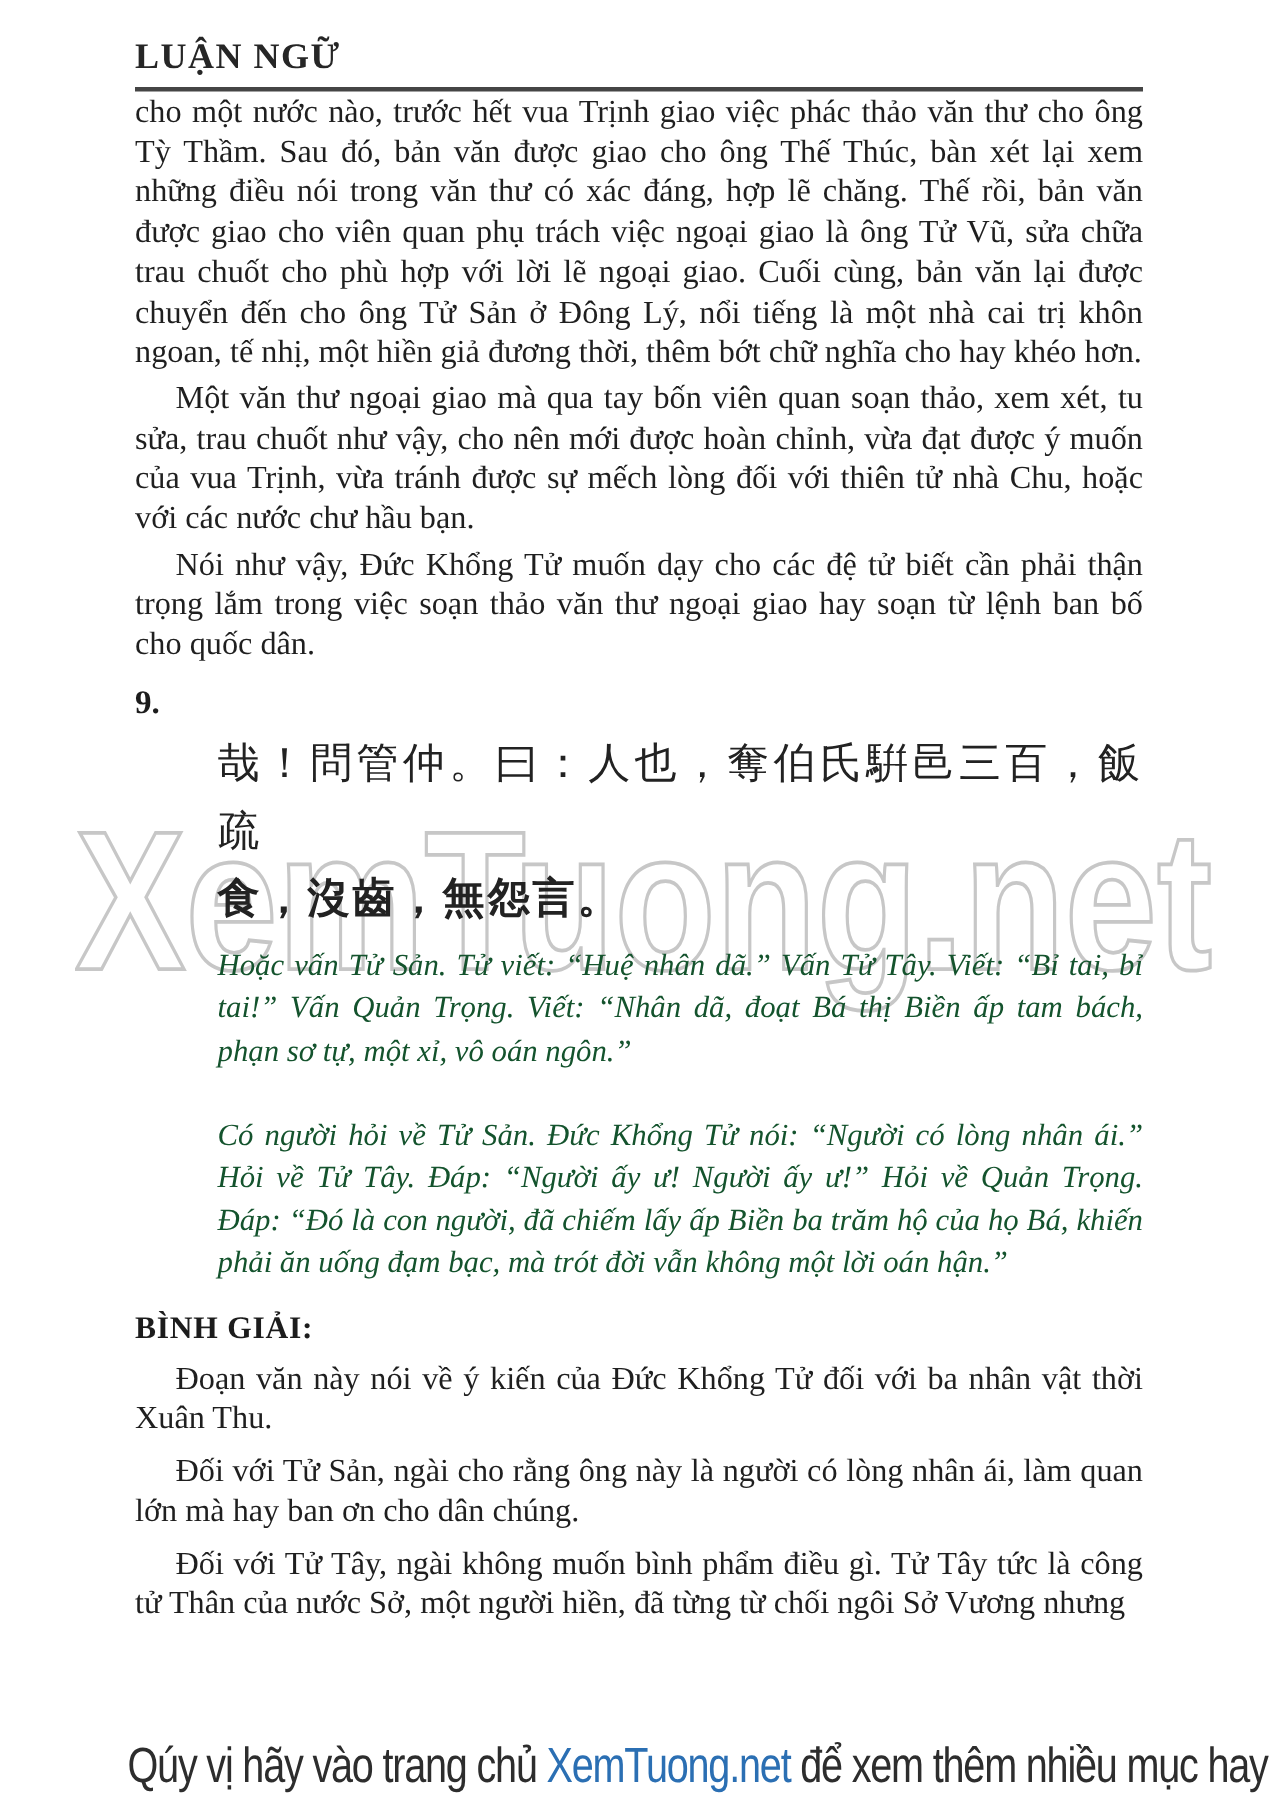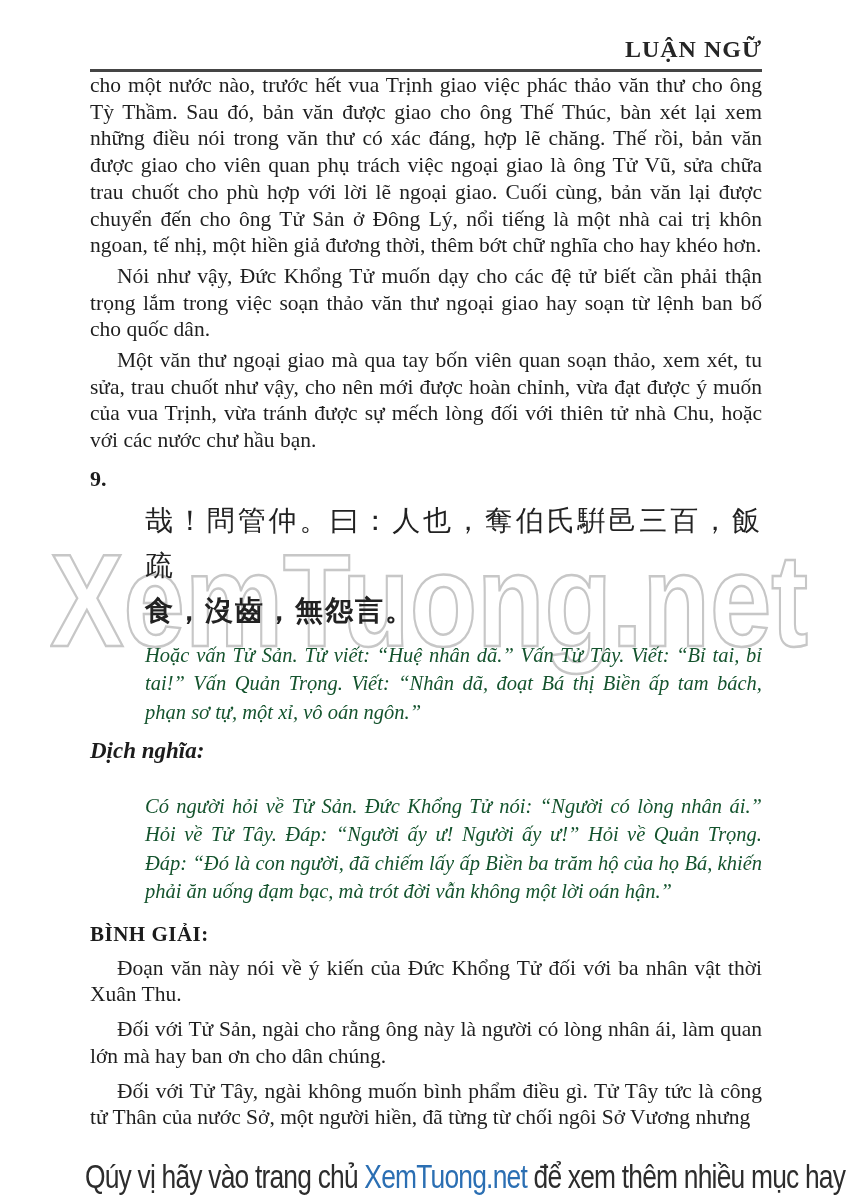--- a/index.html
+++ b/index.html
@@ -19,22 +19,22 @@
     pointer-events: none;
   }
   .content {
     position: absolute;
     left: 90px;
     right: 88px;
     top: 0;
     z-index: 1;
   }
   .page-header {
-    margin-top: 36px;
-    text-align: right;
+    margin-top: 25px;
+    text-align: left;
     font-weight: bold;
     font-size: 24px;
     letter-spacing: 1px;
     color: #262626;
   }
   .double-rule {
     margin-top: 6px;
     height: 3px;
     border-top: 2.5px solid #454545;
     border-bottom: 1.5px solid #454545;
@@ -111,33 +111,32 @@
     <text x="0" y="108" font-family="Liberation Sans, DejaVu Sans, sans-serif" font-weight="bold" font-size="132" textLength="758" lengthAdjust="spacingAndGlyphs" fill="#ffffff" stroke="#c7c7c7" stroke-width="2.5">XemTuong.net</text>
   </svg>
 </div>
 
 <div class="content">
 
   <div class="page-header">LUẬN NGỮ</div>
   <div class="double-rule"></div>
 
   <p class="body-par first-par">cho một nước nào, trước hết vua Trịnh giao việc phác thảo văn thư cho ông Tỳ Thầm. Sau đó, bản văn được giao cho ông Thế Thúc, bàn xét lại xem những điều nói trong văn thư có xác đáng, hợp lẽ chăng. Thế rồi, bản văn được giao cho viên quan phụ trách việc ngoại giao là ông Tử Vũ, sửa chữa trau chuốt cho phù hợp với lời lẽ ngoại giao. Cuối cùng, bản văn lại được chuyển đến cho ông Tử Sản ở Đông Lý, nổi tiếng là một nhà cai trị khôn ngoan, tế nhị, một hiền giả đương thời, thêm bớt chữ nghĩa cho hay khéo hơn.</p>
+  <p class="body-par indent mt">Một văn thư ngoại giao mà qua tay bốn viên quan soạn thảo, xem xét, tu sửa, trau chuốt như vậy, cho nên mới được hoàn chỉnh, vừa đạt được ý muốn của vua Trịnh, vừa tránh được sự mếch lòng đối với thiên tử nhà Chu, hoặc với các nước chư hầu bạn.</p>
   <p class="body-par indent mt">Nói như vậy, Đức Khổng Tử muốn dạy cho các đệ tử biết cần phải thận trọng lắm trong việc soạn thảo văn thư ngoại giao hay soạn từ lệnh ban bố cho quốc dân.</p>
-  <p class="body-par indent mt">Một văn thư ngoại giao mà qua tay bốn viên quan soạn thảo, xem xét, tu sửa, trau chuốt như vậy, cho nên mới được hoàn chỉnh, vừa đạt được ý muốn của vua Trịnh, vừa tránh được sự mếch lòng đối với thiên tử nhà Chu, hoặc với các nước chư hầu bạn.</p>
 
   <div class="section-num">9.</div>
 
   <div class="cn-block">
     <div class="cn-line">哉！問管仲。曰：人也，奪伯氏騈邑三百，飯疏</div>
     <div class="cn-line last">食，沒齒，無怨言。</div>
   </div>
 
   <p class="viet-italic translit">Hoặc vấn Tử Sản. Tử viết: “Huệ nhân dã.” Vấn Tử Tây. Viết: “Bỉ tai, bỉ tai!” Vấn Quản Trọng. Viết: “Nhân dã, đoạt Bá thị Biền ấp tam bách, phạn sơ tự, một xỉ, vô oán ngôn.”</p>
 
-  <div class="dich-label">Dịch nghĩa:</div>
 
   <p class="viet-italic translation">Có người hỏi về Tử Sản. Đức Khổng Tử nói: “Người có lòng nhân ái.” Hỏi về Tử Tây. Đáp: “Người ấy ư! Người ấy ư!” Hỏi về Quản Trọng. Đáp: “Đó là con người, đã chiếm lấy ấp Biền ba trăm hộ của họ Bá, khiến phải ăn uống đạm bạc, mà trót đời vẫn không một lời oán hận.”</p>
 
   <div class="binh-label">BÌNH GIẢI:</div>
 
   <p class="body-par indent comm-par">Đoạn văn này nói về ý kiến của Đức Khổng Tử đối với ba nhân vật thời Xuân Thu.</p>
   <p class="body-par indent comm-par">Đối với Tử Sản, ngài cho rằng ông này là người có lòng nhân ái, làm quan lớn mà hay ban ơn cho dân chúng.</p>
   <p class="body-par indent comm-par">Đối với Tử Tây, ngài không muốn bình phẩm điều gì. Tử Tây tức là công tử Thân của nước Sở, một người hiền, đã từng từ chối ngôi Sở Vương nhưng</p>
 
 </div>

